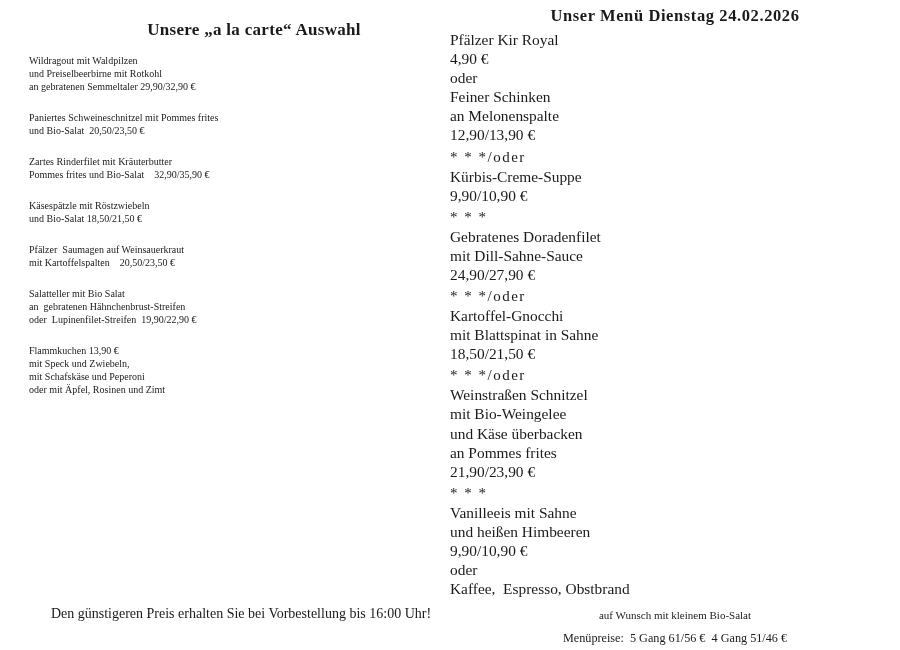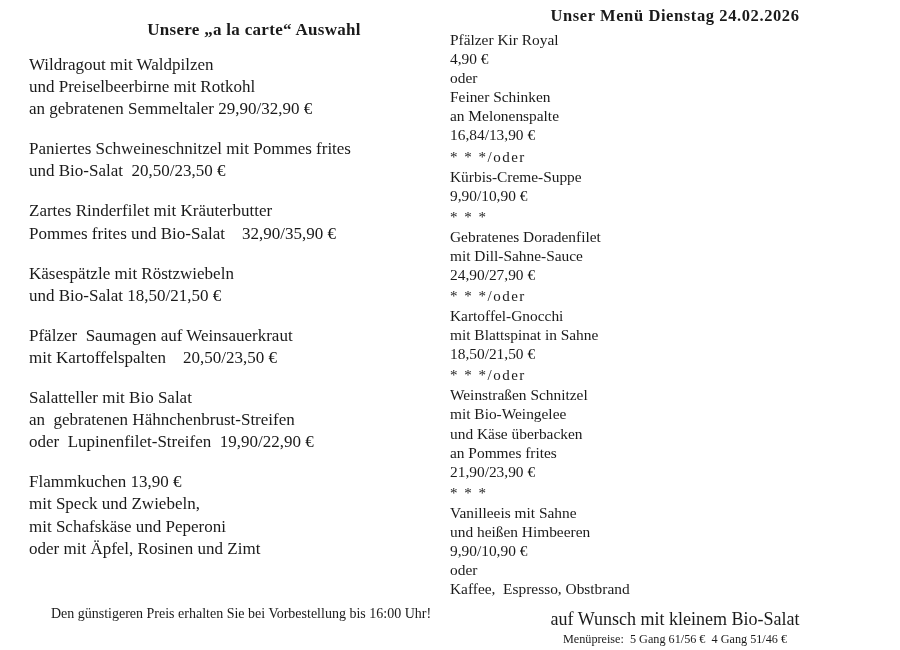--- a/index.html
+++ b/index.html
@@ -47,21 +47,21 @@
   .col-heading.right-heading {
     font-size: 16.5px;
     margin-bottom: 4px;
     letter-spacing: 0.6px;
     font-family: Liberation Serif, serif;
   }
   .block {
     margin: 0 0 18px 0;
   }
   .line {
-    font-size: 17px;
+    font-size: 10px;
     line-height: 1.30;
     white-space: pre;
   }
   .col-right .line {
     font-size: 15.4px;
     line-height: 1.24;
   }
   .col-right .block {
     margin: 0 0 3px 0;
   }
@@ -78,23 +78,23 @@
     top: 606px;
     width: 450px;
     text-align: center;
     font-size: 14px;
   }
   .footer-right {
     margin-top: 10px;
     text-align: center;
   }
   .footer-right .fr-main {
-    font-size: 18px;
+    font-size: 11px;
     line-height: 1.3;
-    margin-bottom: 0;
+    margin-bottom: 8px;
   }
   .footer-right .fr-small {
     font-size: 12.2px;
     line-height: 1.28;
     white-space: pre;
   }
 </style>
 </head>
 <body>
 
@@ -142,21 +142,21 @@
 
   <div class="column col-right">
     <div class="col-heading right-heading">Unser  Menü  Dienstag   24.02.2026</div>
     <div id="right-courses">
         <div class="block">
           <div class="line">Pfälzer Kir Royal</div>
           <div class="line">4,90 €</div>
           <div class="line">oder</div>
           <div class="line">Feiner Schinken</div>
           <div class="line">an Melonenspalte</div>
-          <div class="line">16,84/13,90 €</div>
+          <div class="line">12,90/13,90 €</div>
         </div>
         <div class="sep">* * */oder</div>
         <div class="block">
           <div class="line">Kürbis-Creme-Suppe</div>
           <div class="line">9,90/10,90 €</div>
         </div>
         <div class="sep">* * *</div>
         <div class="block">
           <div class="line">Gebratenes Doradenfilet</div>
           <div class="line">mit Dill-Sahne-Sauce</div>

